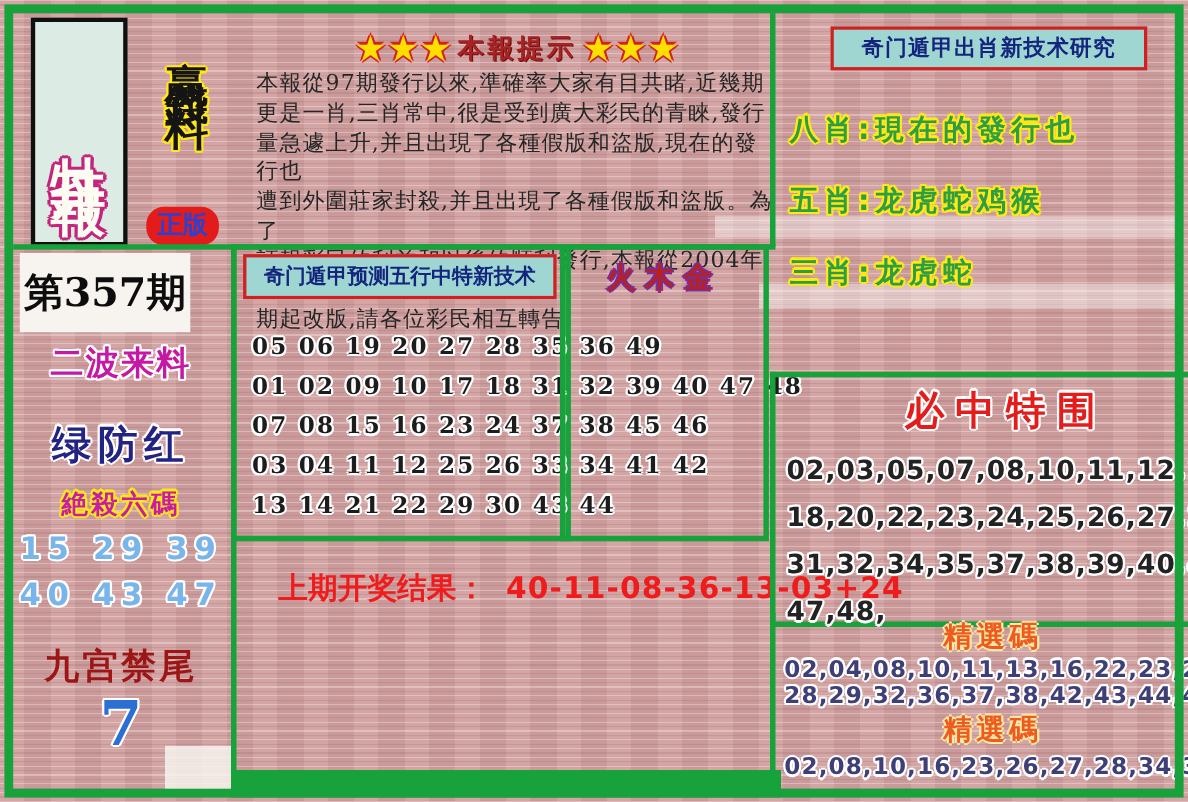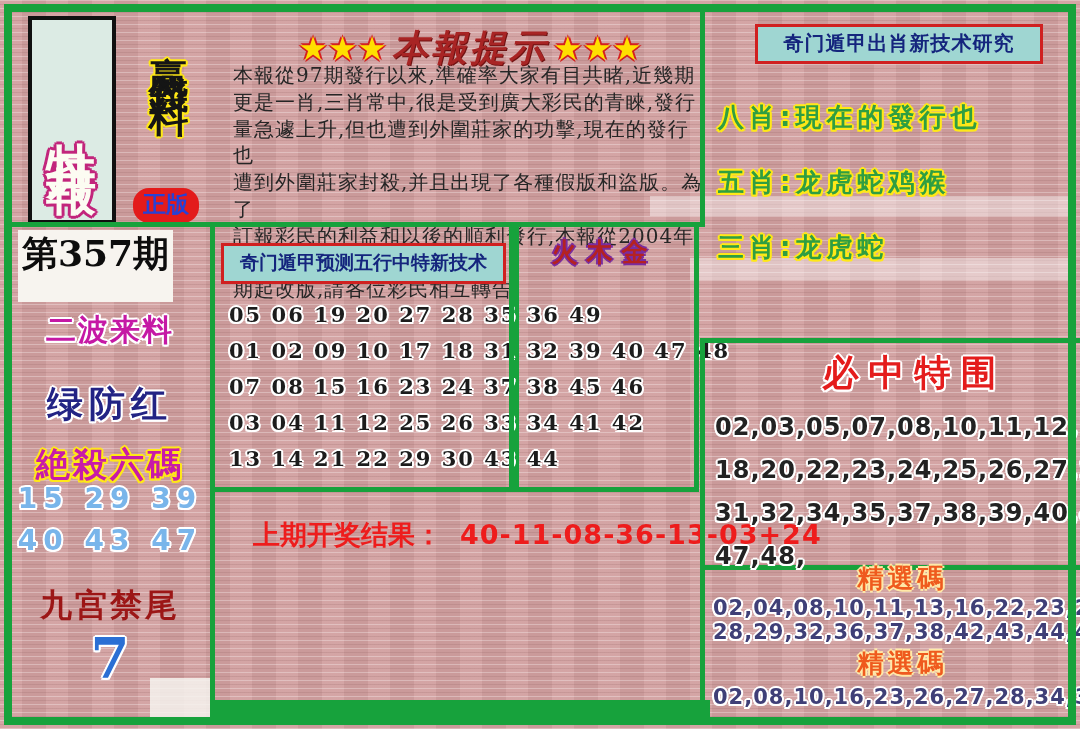--- a/index.html
+++ b/index.html
@@ -26,42 +26,42 @@
     text-shadow:-3px 0 #c2257c,3px 0 #c2257c,0 -3px #c2257c,0 3px #c2257c,-2px -2px #c2257c,2px -2px #c2257c,-2px 2px #c2257c,2px 2px #c2257c;}
   .ying{left:142px;top:24px;height:165px;writing-mode:vertical-rl;text-orientation:upright;
     font-family:"DejaVu Serif",serif;font-weight:bold;font-size:40px;letter-spacing:20px;color:#151515;z-index:5;}
   .badge{left:133px;top:188px;background:#e31b1b;color:#2742d6;font-weight:bold;font-size:23px;
     padding:1px 10px 3px;border-radius:16px;z-index:5;}
 
   
   .notice-head{left:240px;top:24px;width:460px;text-align:center;white-space:nowrap;z-index:5;}
   .star{font-size:33px;color:#ffdf00;vertical-align:middle;
     text-shadow:-2px 0 #d42020,2px 0 #d42020,0 -2px #d42020,0 2px #d42020;}
-  .notice-title{font-size:36px;font-weight:bold;color:#a82424;letter-spacing:3px;vertical-align:middle;
-    font-family:"DejaVu Serif",serif;text-shadow:1px 1px 0 #701212;font-style:italic;}
+  .notice-title{font-size:24px;font-weight:bold;color:#a82424;letter-spacing:3px;vertical-align:middle;
+    font-family:"DejaVu Serif",serif;text-shadow:1px 1px 0 #701212;}
   .notice-body{left:233px;top:62px;width:470px;font-family:"DejaVu Serif",serif;font-size:20px;
     line-height:26.8px;color:#262626;letter-spacing:1px;z-index:5;}
 
   
   .teal-box{background:#9fd6d2;border:3px solid #d02020;color:#14257d;font-weight:bold;text-align:center;z-index:5;}
   .zp-header{left:755px;top:24px;width:282px;font-size:20px;letter-spacing:1px;padding:3px 0 4px;}
   .pred-header{left:221px;top:231px;width:279px;font-size:19px;letter-spacing:0px;padding:4px 0 5px;
-    font-family:Liberation Mono, monospace;margin-top:12px;}
+    font-family:Liberation Mono, monospace;}
 
   
   .zline{position:absolute;left:718px;font-weight:bold;font-size:26px;letter-spacing:5px;color:#2f9e42;z-index:5;white-space:nowrap;}
 
   
   .issue-patch{left:18px;top:230px;width:155px;height:72px;background:#f7f4ef;display:flex;
-    justify-content:center;z-index:5;}
+    align-items:center;justify-content:center;z-index:5;}
   .issue-text{font-size:36px;color:#0d0d0d;font-weight:600;font-family:"DejaVu Serif",serif;}
   .lcol-item{position:absolute;width:200px;left:10px;text-align:center;z-index:5;white-space:nowrap;}
   .wave-title{font-size:30px;font-weight:bold;color:#c519a5;letter-spacing:2px;font-family:"DejaVu Serif",serif;}
   .wave-value{font-size:36px;font-weight:bold;color:#232384;letter-spacing:6px;font-family:"DejaVu Serif",serif;}
-  .kill-title{font-size:34px;font-weight:bold;color:#c81ba8;letter-spacing:3px;font-family:"DejaVu Serif",serif;}
+  .kill-title{font-size:24px;font-weight:bold;color:#c81ba8;letter-spacing:3px;font-family:"DejaVu Serif",serif;}
   .kill-nums{font-size:28px;font-weight:bold;color:#79b5ea;letter-spacing:6px;}
   .nine-title{font-size:32px;font-weight:bold;color:#9c1616;letter-spacing:3px;font-family:"DejaVu Serif",serif;}
   .nine-value{font-size:56px;font-weight:bold;color:#2b6fd4;font-family:"DejaVu Serif",serif;}
 
   
   .pred-box{left:210px;top:222px;width:299px;height:260px;border:5px solid #17a23c;z-index:10;}
   .pred-rows{position:absolute;left:14px;top:70px;width:270px;}
   .pred-row{font-family:"DejaVu Serif",serif;font-size:21px;font-weight:bold;color:#1c1c1c;
     line-height:36px;letter-spacing:2px;white-space:nowrap;}
 
@@ -111,21 +111,21 @@
   <div class="abs badge">正版</div>
 
   <div class="abs notice-head">
     <span class="star">★★★</span>
     <span class="notice-title">本報提示</span>
     <span class="star">★★★</span>
   </div>
   <div class="abs notice-body">
     <div>本報從97期發行以來,準確率大家有目共睹,近幾期</div>
     <div>更是一肖,三肖常中,很是受到廣大彩民的青睞,發行</div>
-    <div>量急遽上升,但也遭到外圍莊家的功擊,現在的發行也</div>
+    <div>量急遽上升,并且出現了各種假版和盜版,現在的發行也</div>
     <div>遭到外圍莊家封殺,并且出現了各種假版和盜版。為了</div>
     <div>訂報彩民的利益和以後的順利發行,本報從2004年一</div>
     <div>期起改版,請各位彩民相互轉告!</div>
   </div>
 
   <div class="abs teal-box zp-header">奇门遁甲出肖新技术研究</div>
   <div class="zline halo-y" style="top:100px;">八肖:現在的發行也</div>
   <div class="zline halo-y" style="top:165px;">五肖:龙虎蛇鸡猴</div>
   <div class="zline halo-y" style="top:230px;">三肖:龙虎蛇</div>
 

